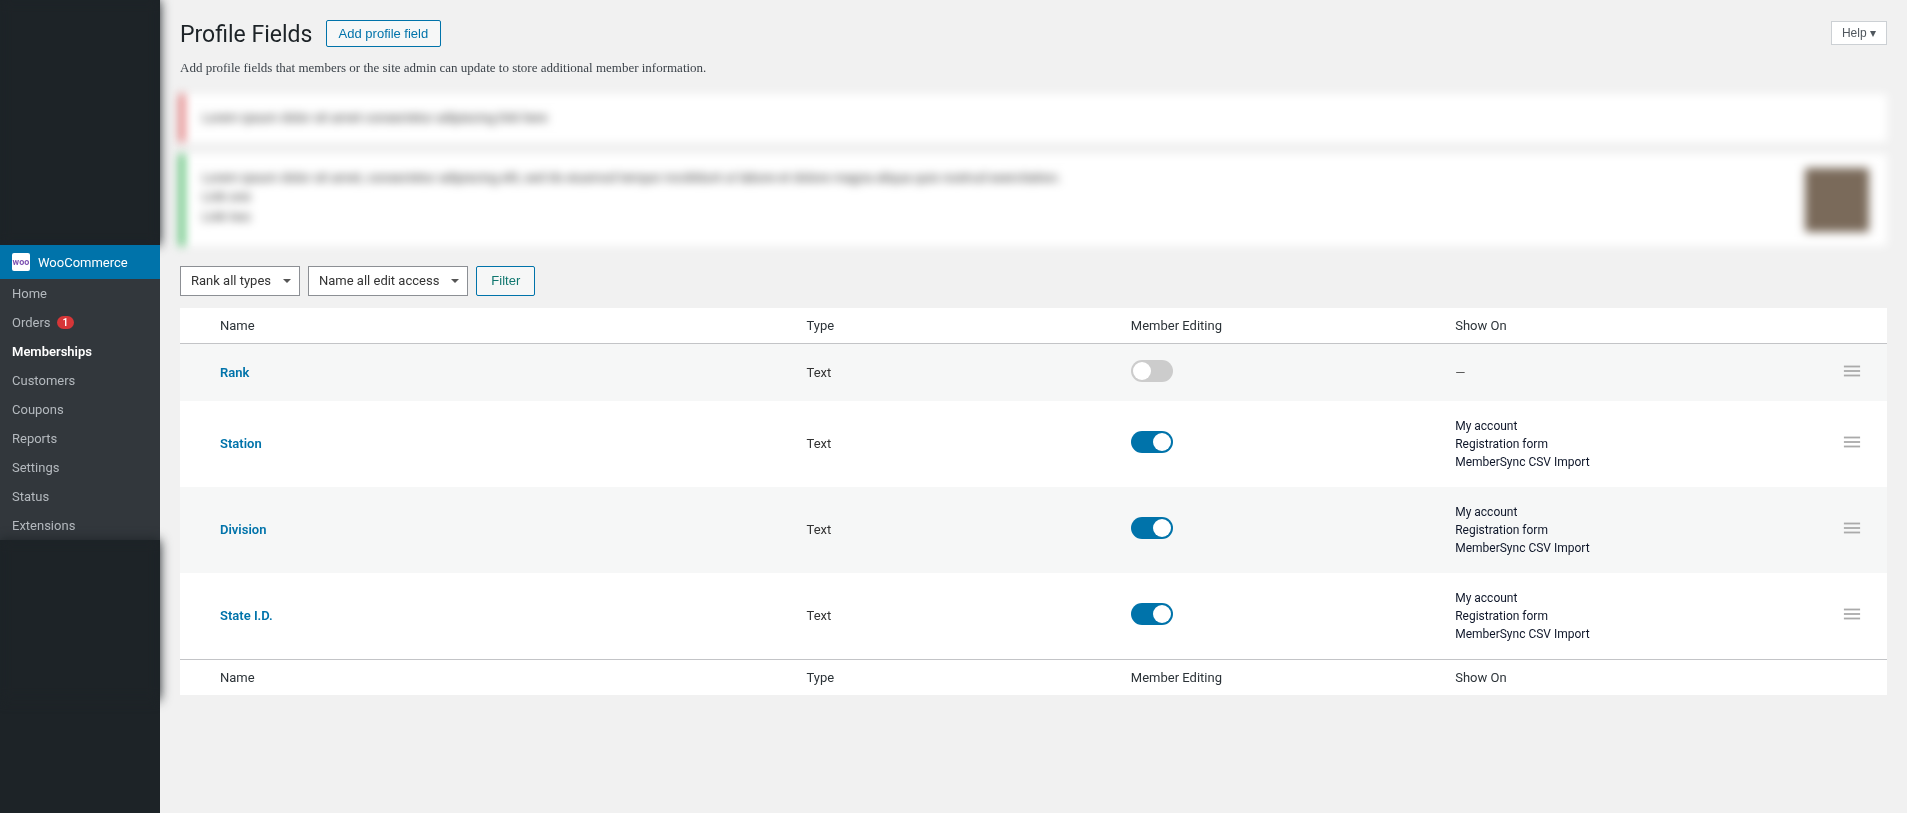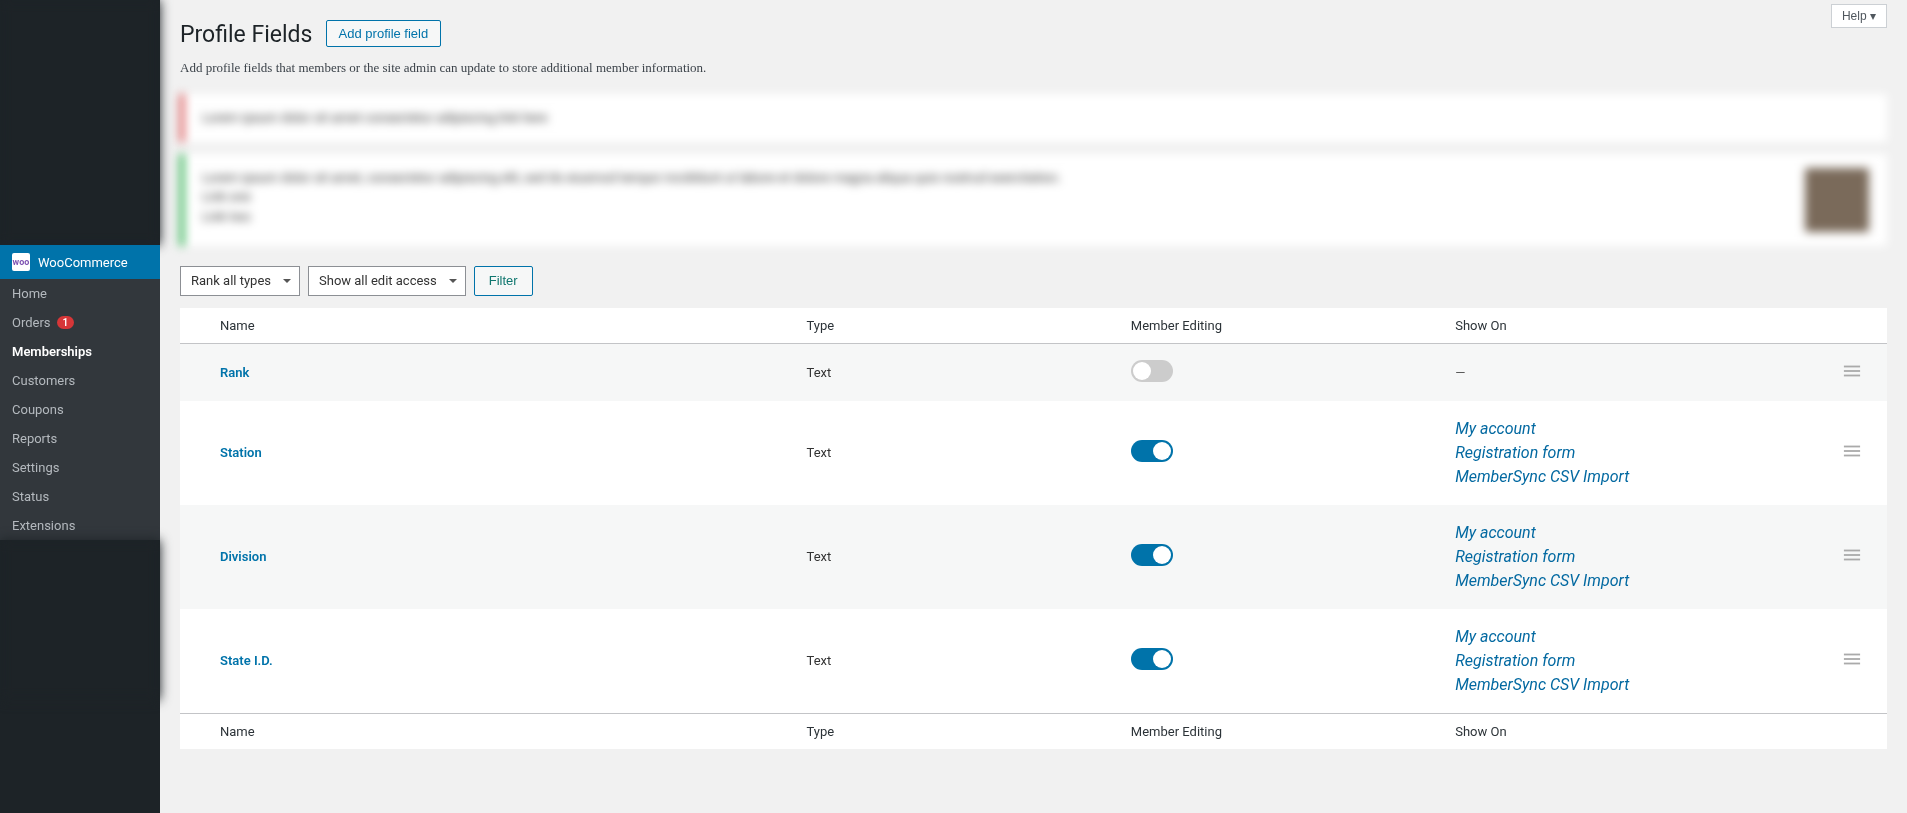--- a/index.html
+++ b/index.html
@@ -10,21 +10,21 @@
   .side-blur2 { filter: blur(6px); background: #1d2327; height: 160px; width: 100%; }
   .side-item { padding: 8px 12px; font-size: 13px; color: #eee; cursor: pointer; display:flex; align-items:center; gap:8px; position:relative; }
   .side-item.current { background: #0073aa; color: #fff; font-weight: 400; }
   .side-item.current::after { content: ""; position: absolute; right: -8px; top: 50%; margin-top: -8px; border: 8px solid transparent; border-right-color: #f1f1f1; }
   .woo-icon { width:18px; height:18px; background:#fff; color:#7f54b3; font-size:9px; font-weight:bold; display:flex; align-items:center; justify-content:center; border-radius:2px; }
   .submenu { background: #32373c; }
   .sub-item { padding: 7px 12px; font-size: 13px; color: #b4b9be; cursor: pointer; display:flex; align-items:center; gap:6px; }
   .sub-item.active { color: #fff; font-weight: 600; }
   .count-badge { background:#d63638; color:#fff; border-radius:9px; font-size:10px; padding:1px 6px; font-weight:600; }
   #main { flex: 1; padding: 0; position: relative; overflow:hidden; }
-  #help-area { position: absolute; top: 4px; right: 20px; }
+  #help-area { position: absolute; top: 21px; right: 20px; }
   #help-btn { background:#fff; border:1px solid #ccd0d4; padding:4px 10px; font-size:12px; cursor:pointer; color:#50575e; }
   #tabs { margin: 4px 20px 0 20px; border-bottom:1px solid #ccd0d4; display:flex; }
   .tab { padding: 8px 14px; border:1px solid #ccd0d4; border-bottom:none; margin-right:4px; background:#e7e7e7; color:#50575e; cursor:pointer; font-size:13px; position:relative; top:1px; }
   .tab.active { background:#f1f1f1; border-bottom:1px solid #f1f1f1; color:#000; font-weight:600; }
   #content { padding: 20px; }
   h1 { font-size: 23px; font-weight: 400; color: #1d2327; display:inline-block; margin-right:10px; }
   .page-title-action { border:1px solid #0073aa; color:#0073aa; background:#f6f7f7; padding:5px 12px; font-size:13px; border-radius:2px; cursor:pointer; vertical-align: 4px; }
   .subtitle { margin-top:12px; color:#3c434a; font-size:13px;font-family:Liberation Serif, serif; }
   #notices { margin-top:18px; display:flex; flex-direction:column; gap:12px; }
   .notice { background:#fff; padding:14px 18px; border-left:4px solid #dba617; filter: blur(5px); min-height:36px; font-size:13px; line-height:1.5; overflow:hidden; }
@@ -47,21 +47,21 @@
   .col-type { width:19%; }
   .col-edit { width:19%; }
   .col-show { width:20%; }
   .col-handle { width:6%; text-align:right; padding-right:26px !important; }
   .toggle { width:42px; height:22px; border-radius:11px; position:relative; cursor:pointer; display:inline-block; }
   .toggle.off { background:#ccc; }
   .toggle.on { background:#0073aa; }
   .toggle .knob { width:18px; height:18px; background:#fff; border-radius:50%; position:absolute; top:2px; transition:left .1s; }
   .toggle.off .knob { left:2px; }
   .toggle.on .knob { left:22px; }
-  .show-list { font-style:italic; color:#0369a1; font-size:16px; line-height:1.5; }
+  .show-list { color:#0f172a; font-size:12px; line-height:1.5; }
   .dash { color:#555; }
   .handle { cursor:move; color:#999; }
   .handle svg { width:18px; height:14px; }
 </style>
 </head>
 <body>
 
 <div id="wrap">
   <div id="sidebar">
     <div class="side-blur"></div>
@@ -119,21 +119,21 @@
           <div class="notice-text">Lorem ipsum dolor sit amet, consectetur adipiscing elit, sed do eiusmod tempor incididunt ut labore et dolore magna aliqua quis nostrud exercitation.<br>Link one<br>Link two</div>
           <div class="notice-img"></div>
         </div>
       </div>
 
       <div id="filters">
         <div class="sel">
             <span>Rank all types</span>
           </div>
         <div class="sel">
-            <span>Show all edit access</span>
+            <span>Name all edit access</span>
           </div>
         <button class="filter-btn">Filter</button>
       </div>
 
       <table>
         <thead>
           <tr>
             <th class="col-name">Name</th>
             <th class="col-type">Type</th>
             <th class="col-edit">Member Editing</th>

